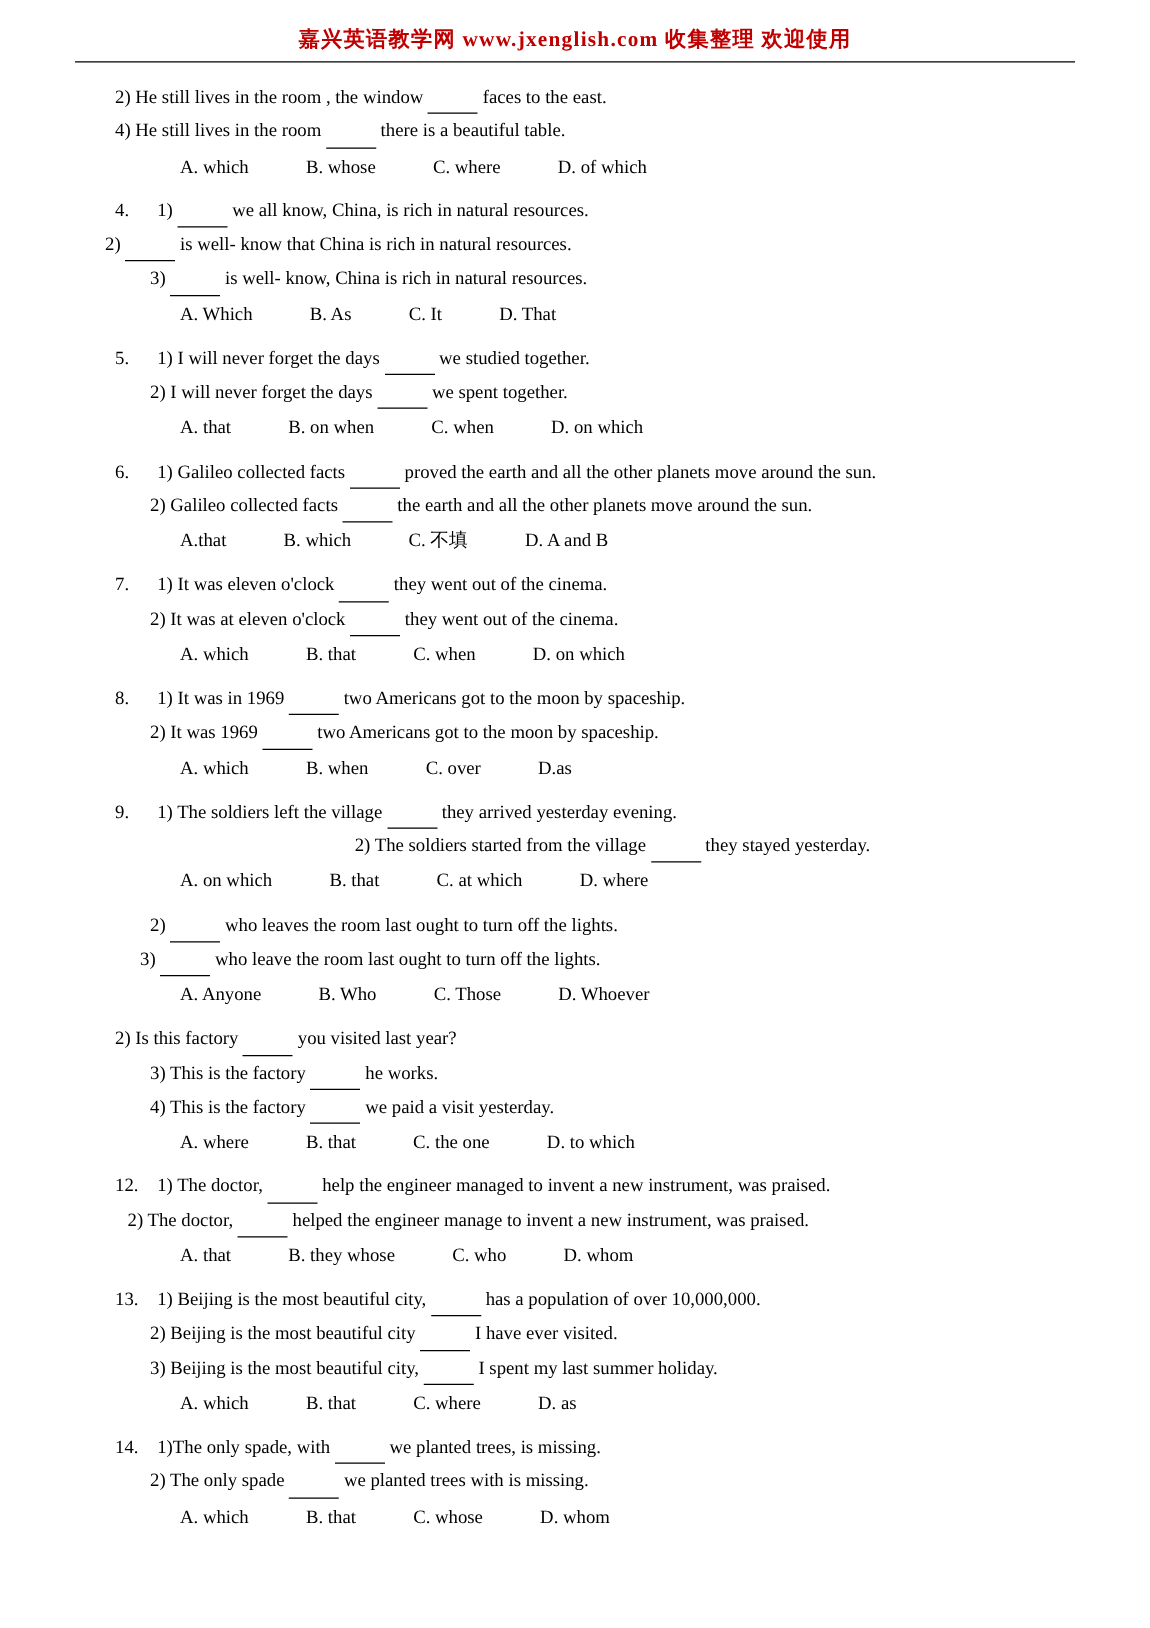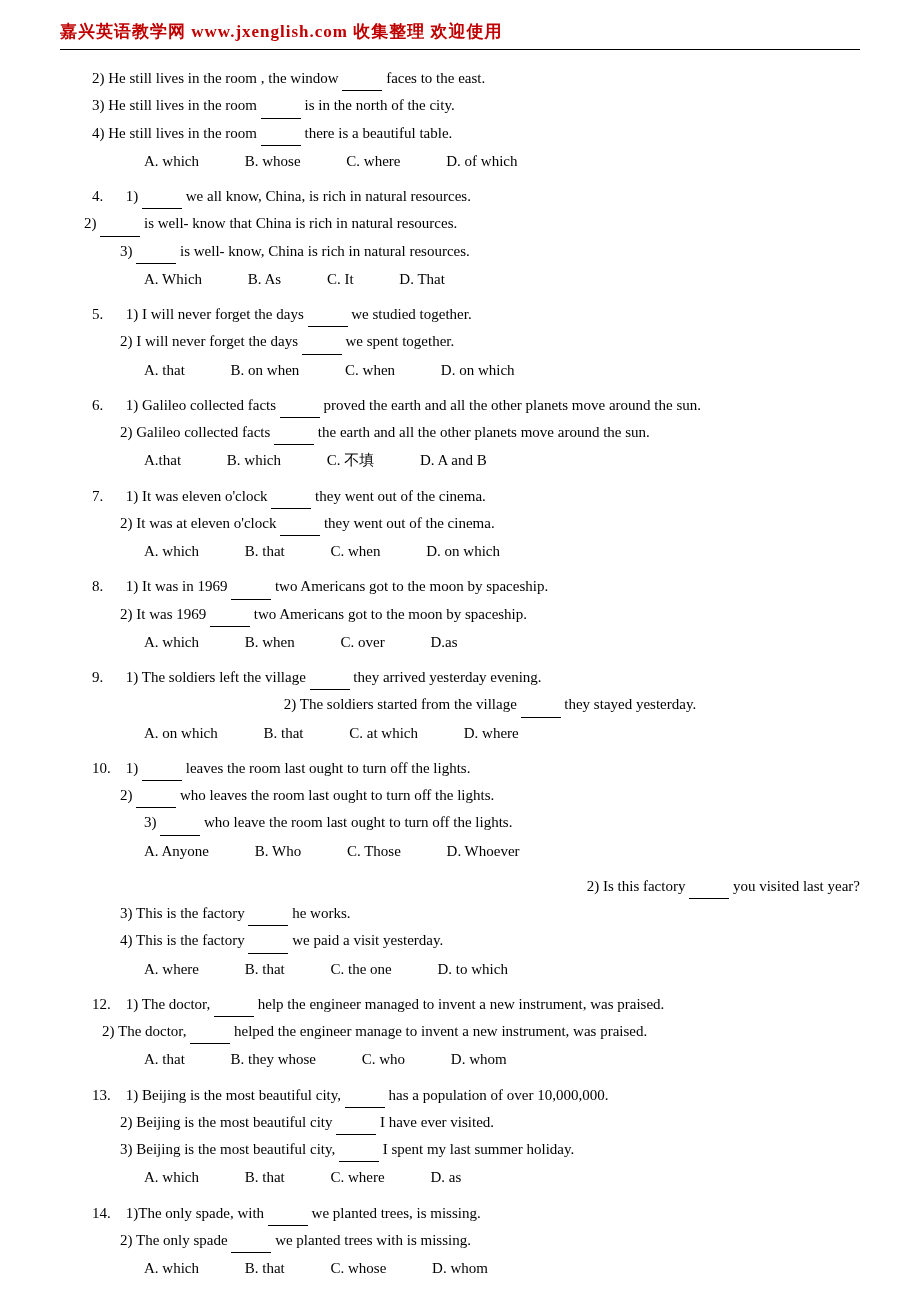--- a/index.html
+++ b/index.html
@@ -6,20 +6,21 @@
     body {
       background: #fff;
       font-family: "SimSun", "宋体", serif;
       font-size: 15px;
       color: #000;
       width: 920px;
       min-height: 1302px;
       padding: 20px 60px 40px 60px;
     }
     .header {
+      text-align: center;
       margin-bottom: 10px;
     }
     .header-text {
       color: #c00000;
       font-size: 17px;
       font-weight: bold;
       letter-spacing: 1px;
     }
     .header-line {
       border: none;
@@ -64,21 +65,20 @@
 
 <div class="header">
   <div class="header-text">嘉兴英语教学网  www.jxenglish.com  收集整理  欢迎使用</div>
   <hr class="header-line">
 </div>
 
 <div class="content">
 
   <div class="question-block">
     <span class="sub-line">2) He still lives in the room , the window <span class="blank">&nbsp;&nbsp;&nbsp;&nbsp;&nbsp;</span> faces to the east.</span>
-    <span class="sub-line">3) He still lives in the room <span class="blank">&nbsp;&nbsp;&nbsp;&nbsp;&nbsp;</span> is in the north of the city.</span>
     <span class="sub-line">4) He still lives in the room <span class="blank">&nbsp;&nbsp;&nbsp;&nbsp;&nbsp;</span> there is a beautiful table.</span>
     <span class="options-line">
       <span class="option-item">A. which</span>
       <span class="option-item">B. whose</span>
       <span class="option-item">C. where</span>
       <span class="option-item">D. of which</span>
     </span>
   </div>
 
   <div class="question-block">
@@ -142,33 +142,32 @@
     <span class="sub-line" style="margin-left:60px;text-align:center;">2) The soldiers started from the village <span class="blank">&nbsp;&nbsp;&nbsp;&nbsp;</span> they stayed yesterday.</span>
     <span class="options-line">
       <span class="option-item">A. on which</span>
       <span class="option-item">B. that</span>
       <span class="option-item">C. at which</span>
       <span class="option-item">D. where</span>
     </span>
   </div>
 
   <div class="question-block">
-    <span class="sub-line"><span class="q-num">10.</span> 1) <span class="blank">&nbsp;&nbsp;&nbsp;&nbsp;</span> leaves the room last ought to turn off the lights.</span>
     <span class="sub-line" style="margin-left:60px;">2) <span class="blank">&nbsp;&nbsp;&nbsp;&nbsp;</span> who leaves the room last ought to turn off the lights.</span>
-    <span class="sub-line" style="margin-left:84px;">3) <span class="blank">&nbsp;&nbsp;&nbsp;&nbsp;</span> who leave the room last ought to turn off the lights.</span>
+    <span class="sub-line" style="margin-left:52px;">3) <span class="blank">&nbsp;&nbsp;&nbsp;&nbsp;</span> who leave the room last ought to turn off the lights.</span>
     <span class="options-line">
       <span class="option-item">A. Anyone</span>
       <span class="option-item">B. Who</span>
       <span class="option-item">C. Those</span>
       <span class="option-item">D. Whoever</span>
     </span>
   </div>
 
   <div class="question-block">
-    <span class="sub-line" style="margin-left:32px;text-align:right;">2) Is this factory <span class="blank">&nbsp;&nbsp;&nbsp;&nbsp;</span> you visited last year?</span>
+    <span class="sub-line" style="margin-left:32px;">2) Is this factory <span class="blank">&nbsp;&nbsp;&nbsp;&nbsp;</span> you visited last year?</span>
     <span class="sub-line" style="margin-left:60px;">3) This is the factory <span class="blank">&nbsp;&nbsp;&nbsp;&nbsp;</span> he works.</span>
     <span class="sub-line" style="margin-left:60px;">4) This is the factory <span class="blank">&nbsp;&nbsp;&nbsp;&nbsp;</span> we paid a visit yesterday.</span>
     <span class="options-line">
       <span class="option-item">A. where</span>
       <span class="option-item">B. that</span>
       <span class="option-item">C. the one</span>
       <span class="option-item">D. to which</span>
     </span>
   </div>
 

